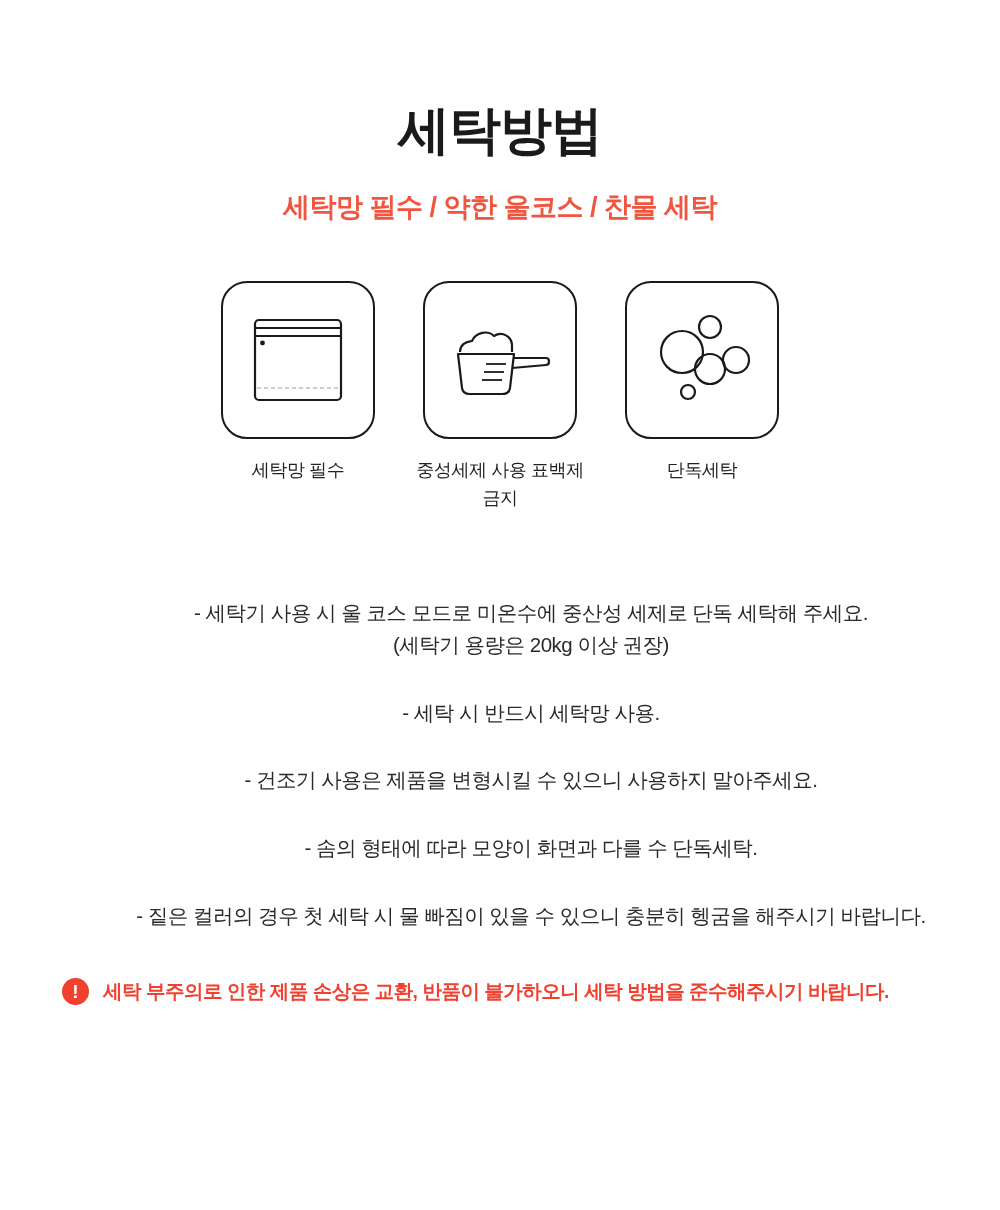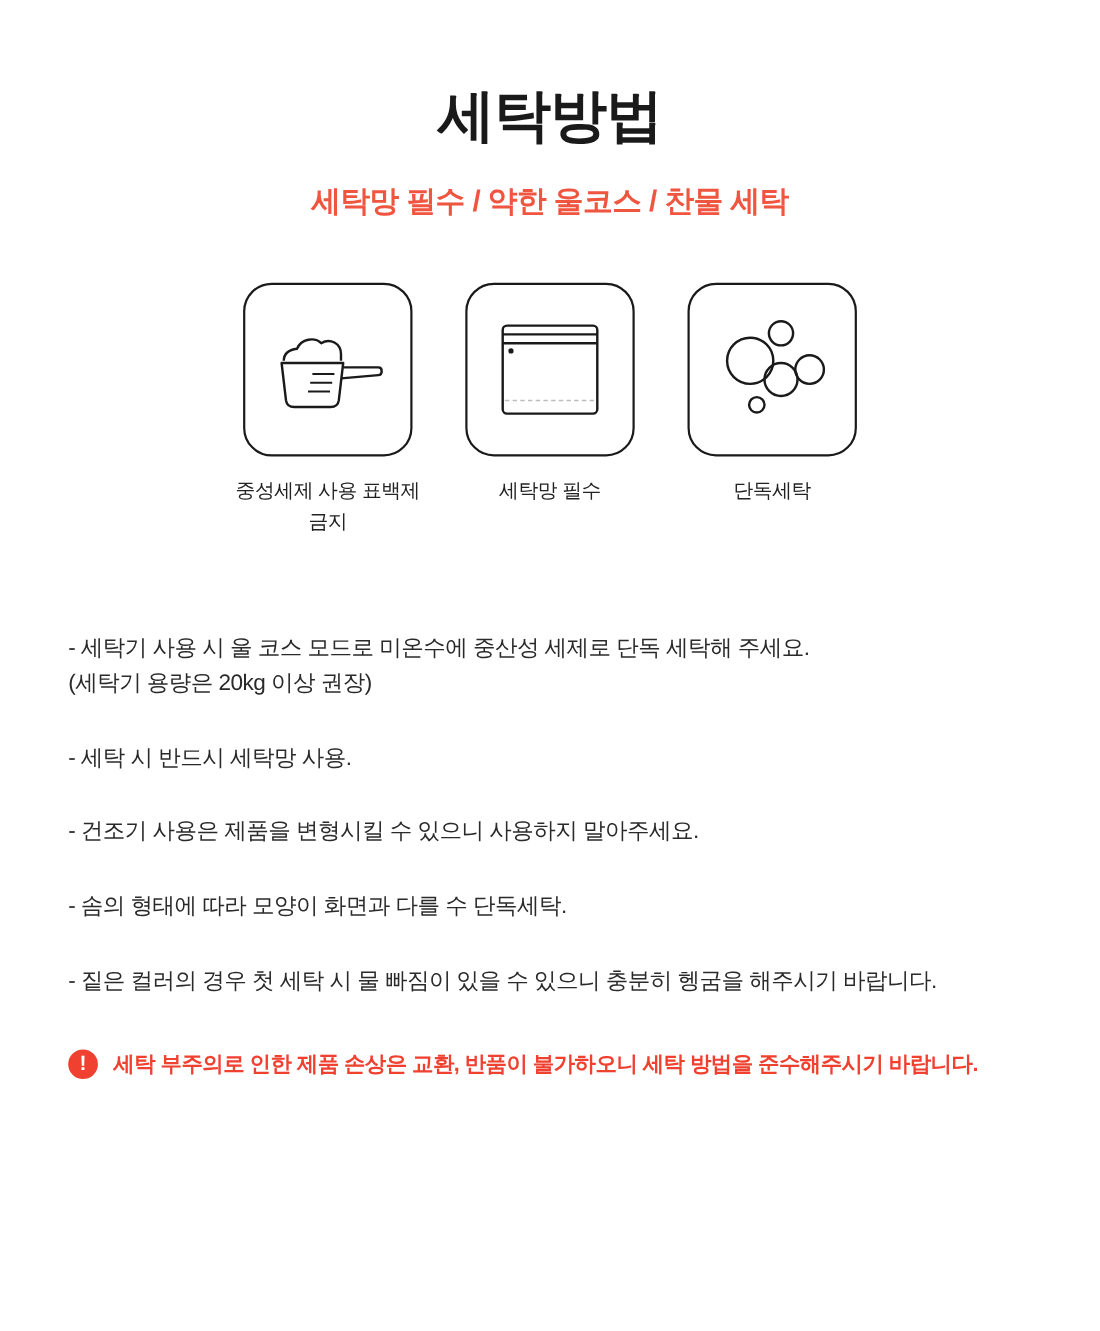--- a/index.html
+++ b/index.html
@@ -13,20 +13,21 @@
     font-family: "Liberation Sans", "DejaVu Sans", sans-serif;
     color: #222222;
     position: relative;
     overflow: hidden;
   }
 
   .page {
     width: 1000px;
     height: 1176px;
     position: relative;
+    margin-top: 24px;
   }
 
   
   .title {
     text-align: center;
     font-size: 52px;
     font-weight: 800;
     letter-spacing: -1px;
     color: #1a1a1a;
     margin: 0;
@@ -77,20 +78,21 @@
     line-height: 1.55;
     letter-spacing: -0.4px;
   }
 
   
   .notes {
     margin: 84px 0 0 0;
     padding: 0 0 0 62px;
     box-sizing: border-box;
     width: 1000px;
+    text-align: center;
   }
   .note {
     font-size: 20.5px;
     color: #2a2a2a;
     line-height: 1.55;
     letter-spacing: -0.5px;
     margin-bottom: 36px;
     white-space: pre-line;
   }
   .note:last-of-type { margin-bottom: 0; }
@@ -125,20 +127,35 @@
 </style>
 </head>
 <body>
 
 <div class="page">
 
   <h1 class="title">세탁방법</h1>
   <p class="subtitle">세탁망 필수 / 약한 울코스 / 찬물 세탁</p>
 
   <div class="icons-row">
+
+    <div class="icon-cell">
+      <div class="icon-box">
+        <span>
+          <svg width="110" height="112" viewBox="0 0 110 112" fill="none">
+            <rect x="12" y="18" width="86" height="80" rx="4" stroke="#1a1a1a" stroke-width="2.2" fill="none"></rect>
+            <path d="M12 26 H98" stroke="#1a1a1a" stroke-width="2.2"></path>
+            <path d="M12 34 H98" stroke="#1a1a1a" stroke-width="2.2"></path>
+            <circle cx="19.5" cy="41" r="2.4" fill="#1a1a1a"></circle>
+            <path d="M14 86 H96" stroke="#bdbdbd" stroke-width="1.4" stroke-dasharray="4 3"></path>
+          </svg>
+        </span>
+      </div>
+      <div class="icon-caption">세탁망 필수</div>
+    </div>
 
     <div class="icon-cell">
       <div class="icon-box">
         <span>
           <svg width="116" height="100" viewBox="0 0 116 100" fill="none">
             <path d="M18 44 C18 38 22 34 30 33 C34 24 46 22 52 28 C60 23 70 28 70 38 L70 44" stroke="#1a1a1a" stroke-width="2.2" fill="none" stroke-linejoin="round"></path>
             <path d="M16 46 H72 L68 80 C67.4 84 64.5 86 60.5 86 H27.5 C23.5 86 20.6 84 20 80 Z" stroke="#1a1a1a" stroke-width="2.2" fill="none" stroke-linejoin="round"></path>
             <path d="M72 50 H104 C106 50 107 51.5 107 53.5 C107 55.5 106 57 104 57 L70 60" stroke="#1a1a1a" stroke-width="2.2" fill="none" stroke-linejoin="round"></path>
             <path d="M44 56 H64" stroke="#1a1a1a" stroke-width="1.8"></path>
             <path d="M42 64 H62" stroke="#1a1a1a" stroke-width="1.8"></path>
@@ -146,35 +163,20 @@
           </svg>
         </span>
       </div>
       <div class="icon-caption">중성세제 사용
 표백제 금지</div>
     </div>
 
     <div class="icon-cell">
       <div class="icon-box">
         <span>
-          <svg width="110" height="112" viewBox="0 0 110 112" fill="none">
-            <rect x="12" y="18" width="86" height="80" rx="4" stroke="#1a1a1a" stroke-width="2.2" fill="none"></rect>
-            <path d="M12 26 H98" stroke="#1a1a1a" stroke-width="2.2"></path>
-            <path d="M12 34 H98" stroke="#1a1a1a" stroke-width="2.2"></path>
-            <circle cx="19.5" cy="41" r="2.4" fill="#1a1a1a"></circle>
-            <path d="M14 86 H96" stroke="#bdbdbd" stroke-width="1.4" stroke-dasharray="4 3"></path>
-          </svg>
-        </span>
-      </div>
-      <div class="icon-caption">세탁망 필수</div>
-    </div>
-
-    <div class="icon-cell">
-      <div class="icon-box">
-        <span>
           <svg width="116" height="116" viewBox="0 0 116 116" fill="none">
             <circle cx="38" cy="52" r="21" stroke="#1a1a1a" stroke-width="2.2"></circle>
             <circle cx="66" cy="69" r="15" stroke="#1a1a1a" stroke-width="2.2"></circle>
             <circle cx="66" cy="27" r="11" stroke="#1a1a1a" stroke-width="2.2"></circle>
             <circle cx="92" cy="60" r="13" stroke="#1a1a1a" stroke-width="2.2"></circle>
             <circle cx="44" cy="92" r="7" stroke="#1a1a1a" stroke-width="2.2"></circle>
           </svg>
         </span>
       </div>
       <div class="icon-caption">단독세탁</div>

